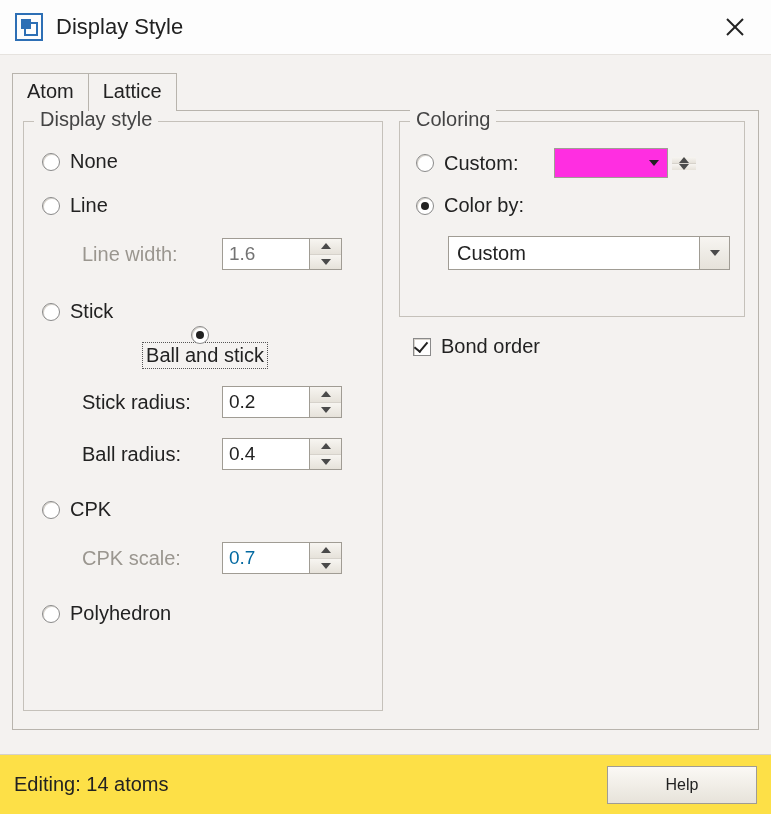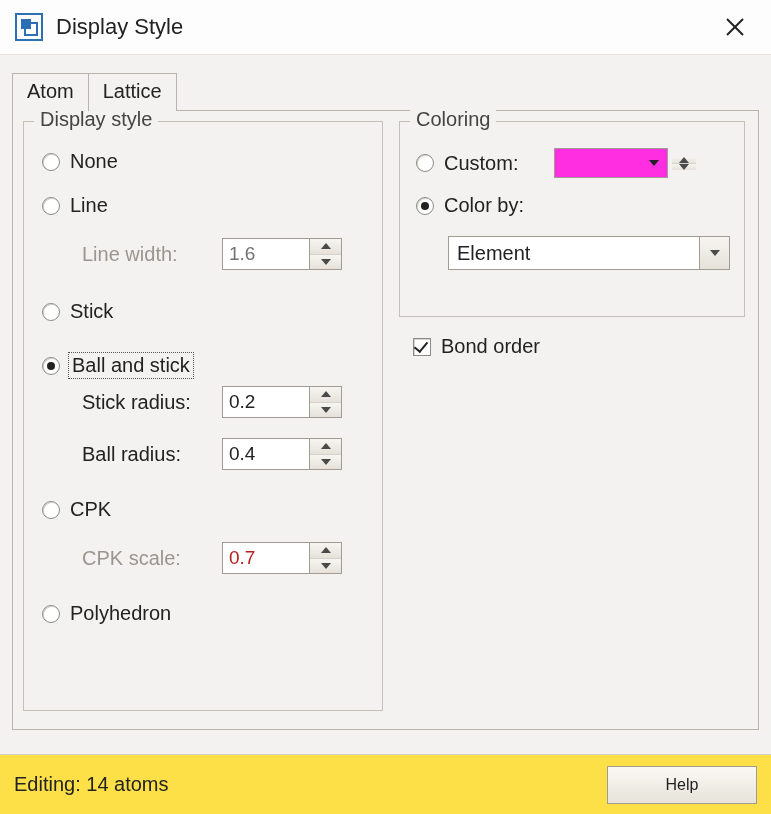--- a/index.html
+++ b/index.html
@@ -276,21 +276,21 @@
                 </span>
             </span>
           </span>
         </div>
 
         <div class="ds-item" style="top:178px;">
           <span class="radio-dot"></span>
           <span>Stick</span>
         </div>
 
-        <div class="ds-item" style="top:232px;">
+        <div class="ds-item" style="top:204px;flex-direction:column;">
           <span class="radio-dot selected"></span>
           <span class="dotted-focus">Ball and stick</span>
         </div>
 
         <div class="ds-item sub" style="top:264px;">
           <span class="lbl">Stick radius:</span>
           <span class="spinner">
             <input value="0.2" style="">
             <span class="spin-buttons">
               <span class="spin-btn">
@@ -319,21 +319,21 @@
         </div>
 
         <div class="ds-item" style="top:376px;">
           <span class="radio-dot"></span>
           <span>CPK</span>
         </div>
 
         <div class="ds-item sub dim" style="top:420px;">
           <span class="lbl">CPK scale:</span>
           <span class="spinner">
-            <input disabled="" style="color: #b91c1c;" value="0.7">
+            <input disabled="" style="color: #0369a1;" value="0.7">
             <span class="spin-buttons">
               <span class="spin-btn">
                   <span class="tri-up"></span>
                 </span>
               <span class="spin-btn">
                   <span class="tri-down"></span>
                 </span>
             </span>
           </span>
         </div>
@@ -365,21 +365,21 @@
           </span>
         </div>
 
         <div class="row" style="position:absolute; left:16px; top:72px;">
           <span class="radio-dot selected"></span>
           <span>Color by:</span>
         </div>
 
         <div style="position:absolute; left:48px; top:114px;">
           <span class="select">
-            <span>Element</span>
+            <span>Custom</span>
             <span class="arrow">
                 <span class="tri-down"></span>
               </span>
           </span>
         </div>
       </div>
 
       <div class="row" style="position:absolute; left:400px; top:224px;">
         <span class="check-box checked"></span>
         <span>Bond order</span>

